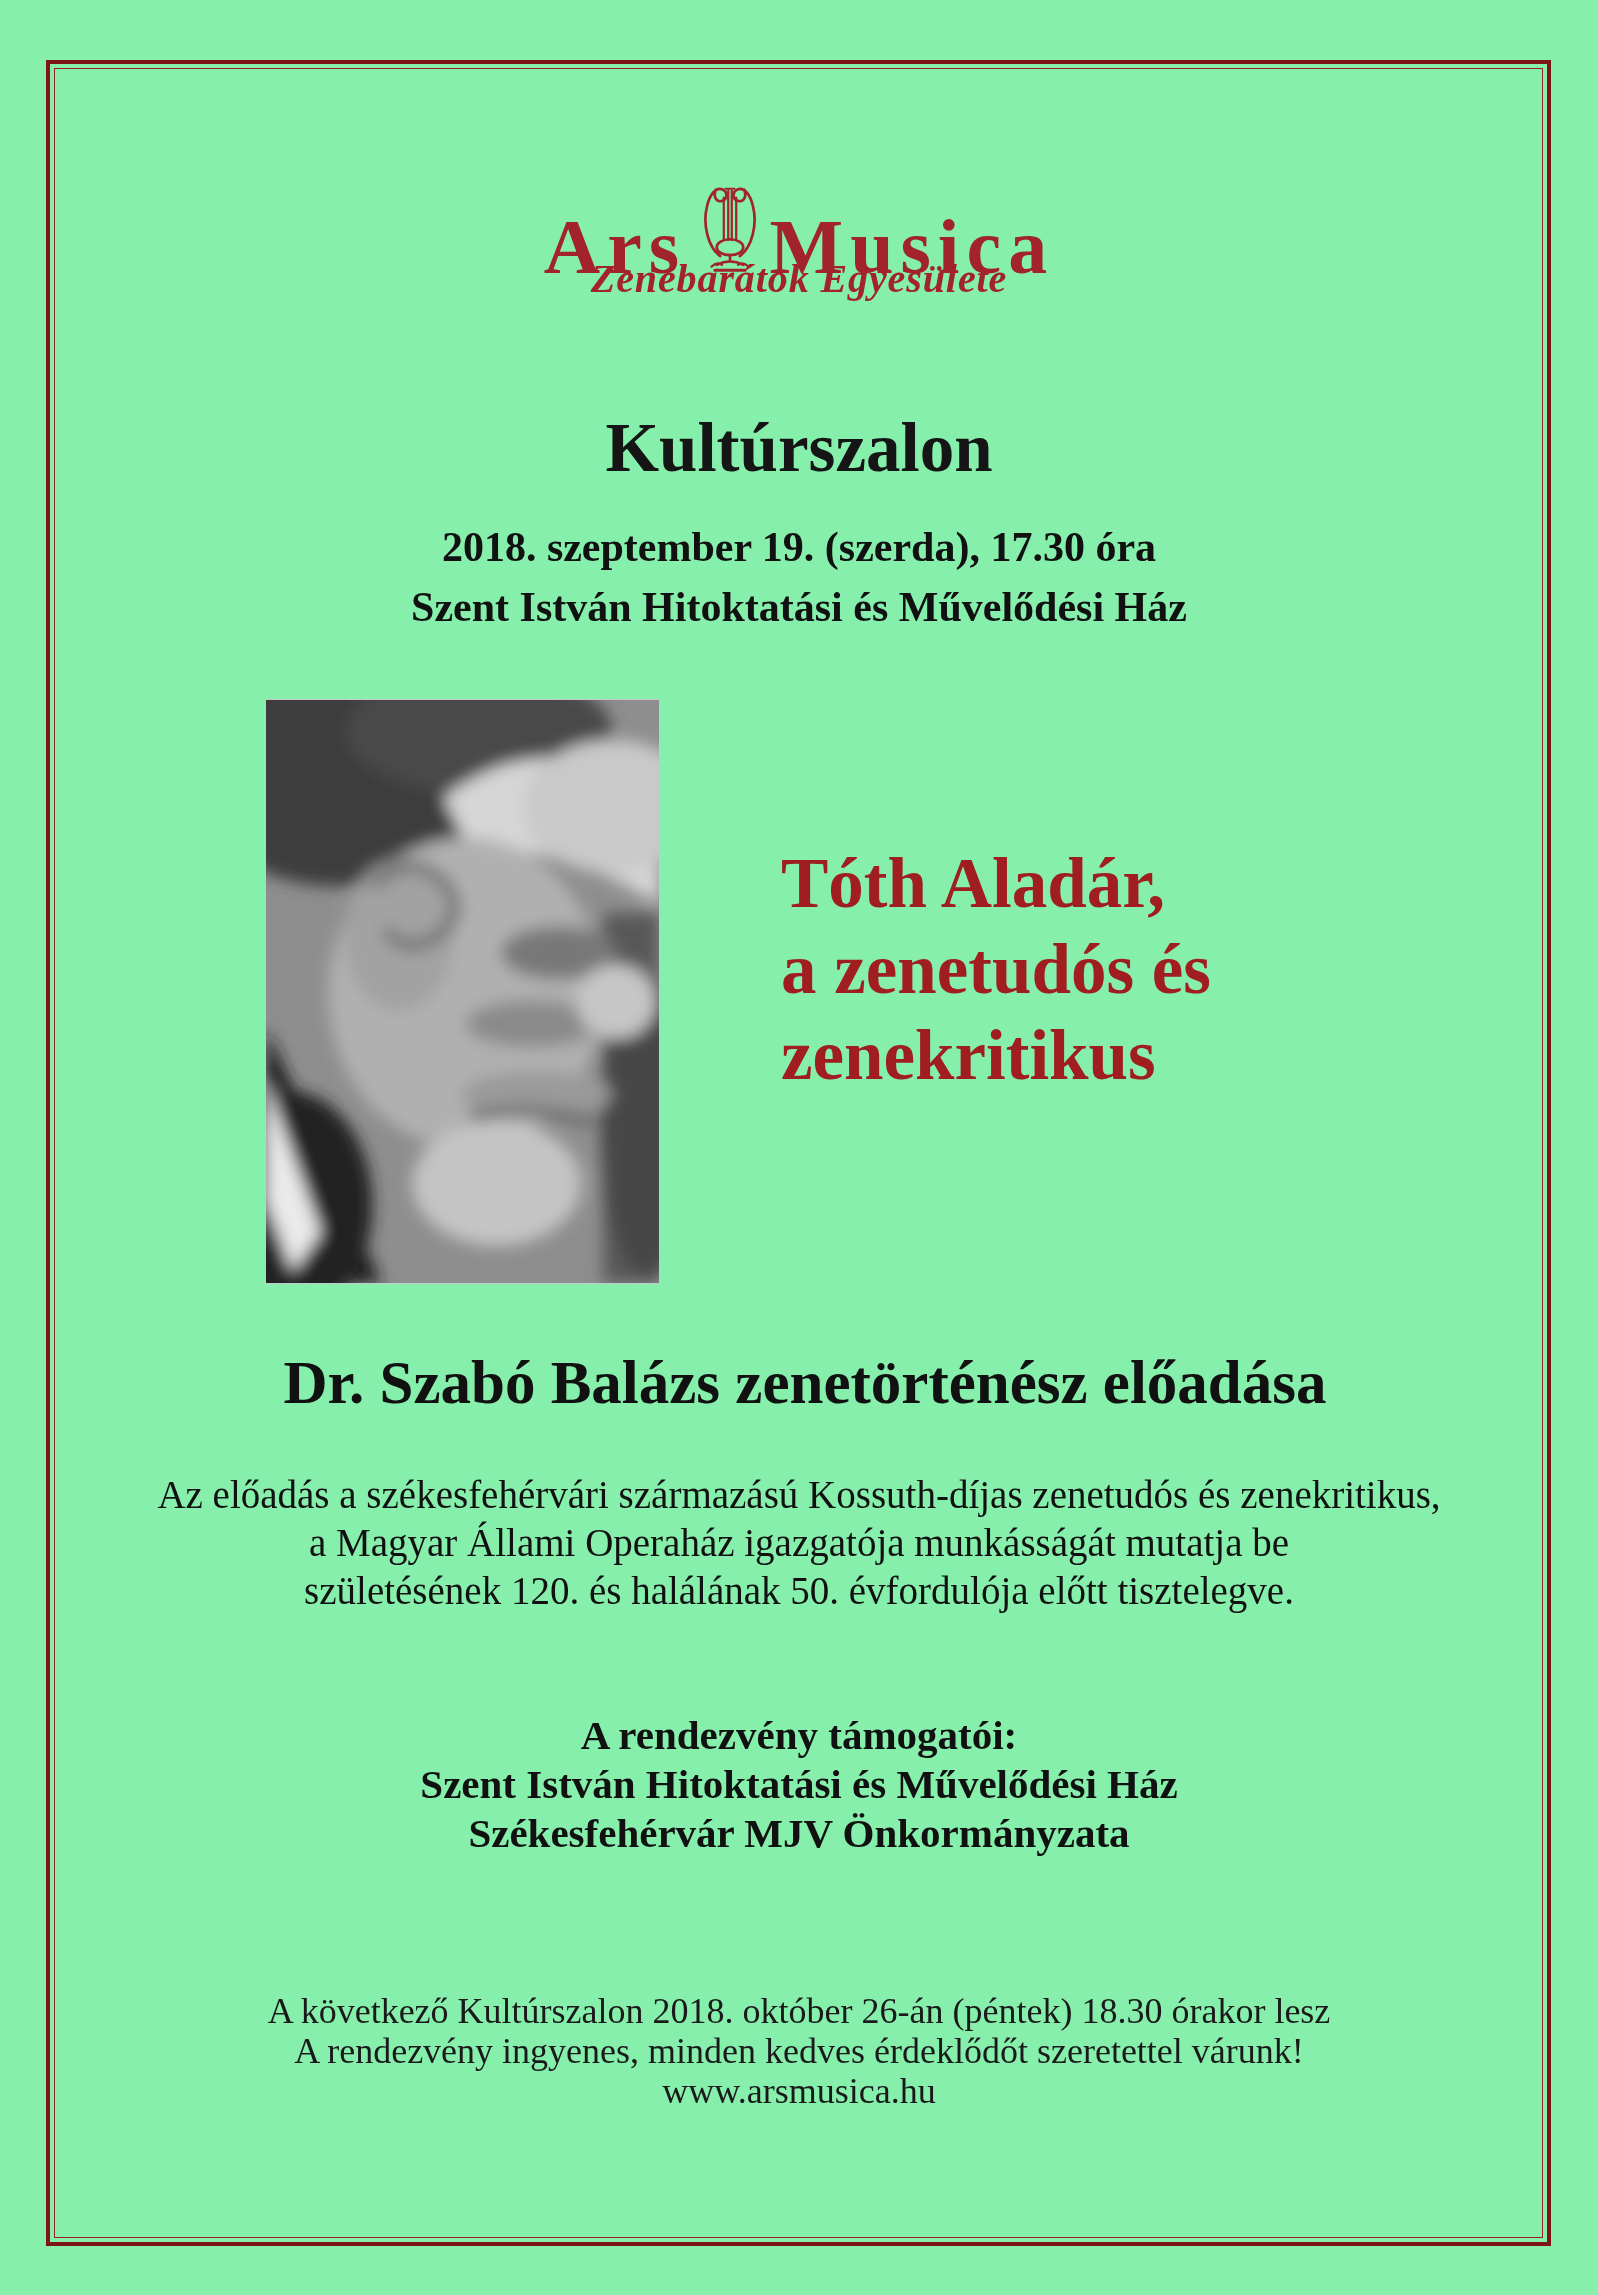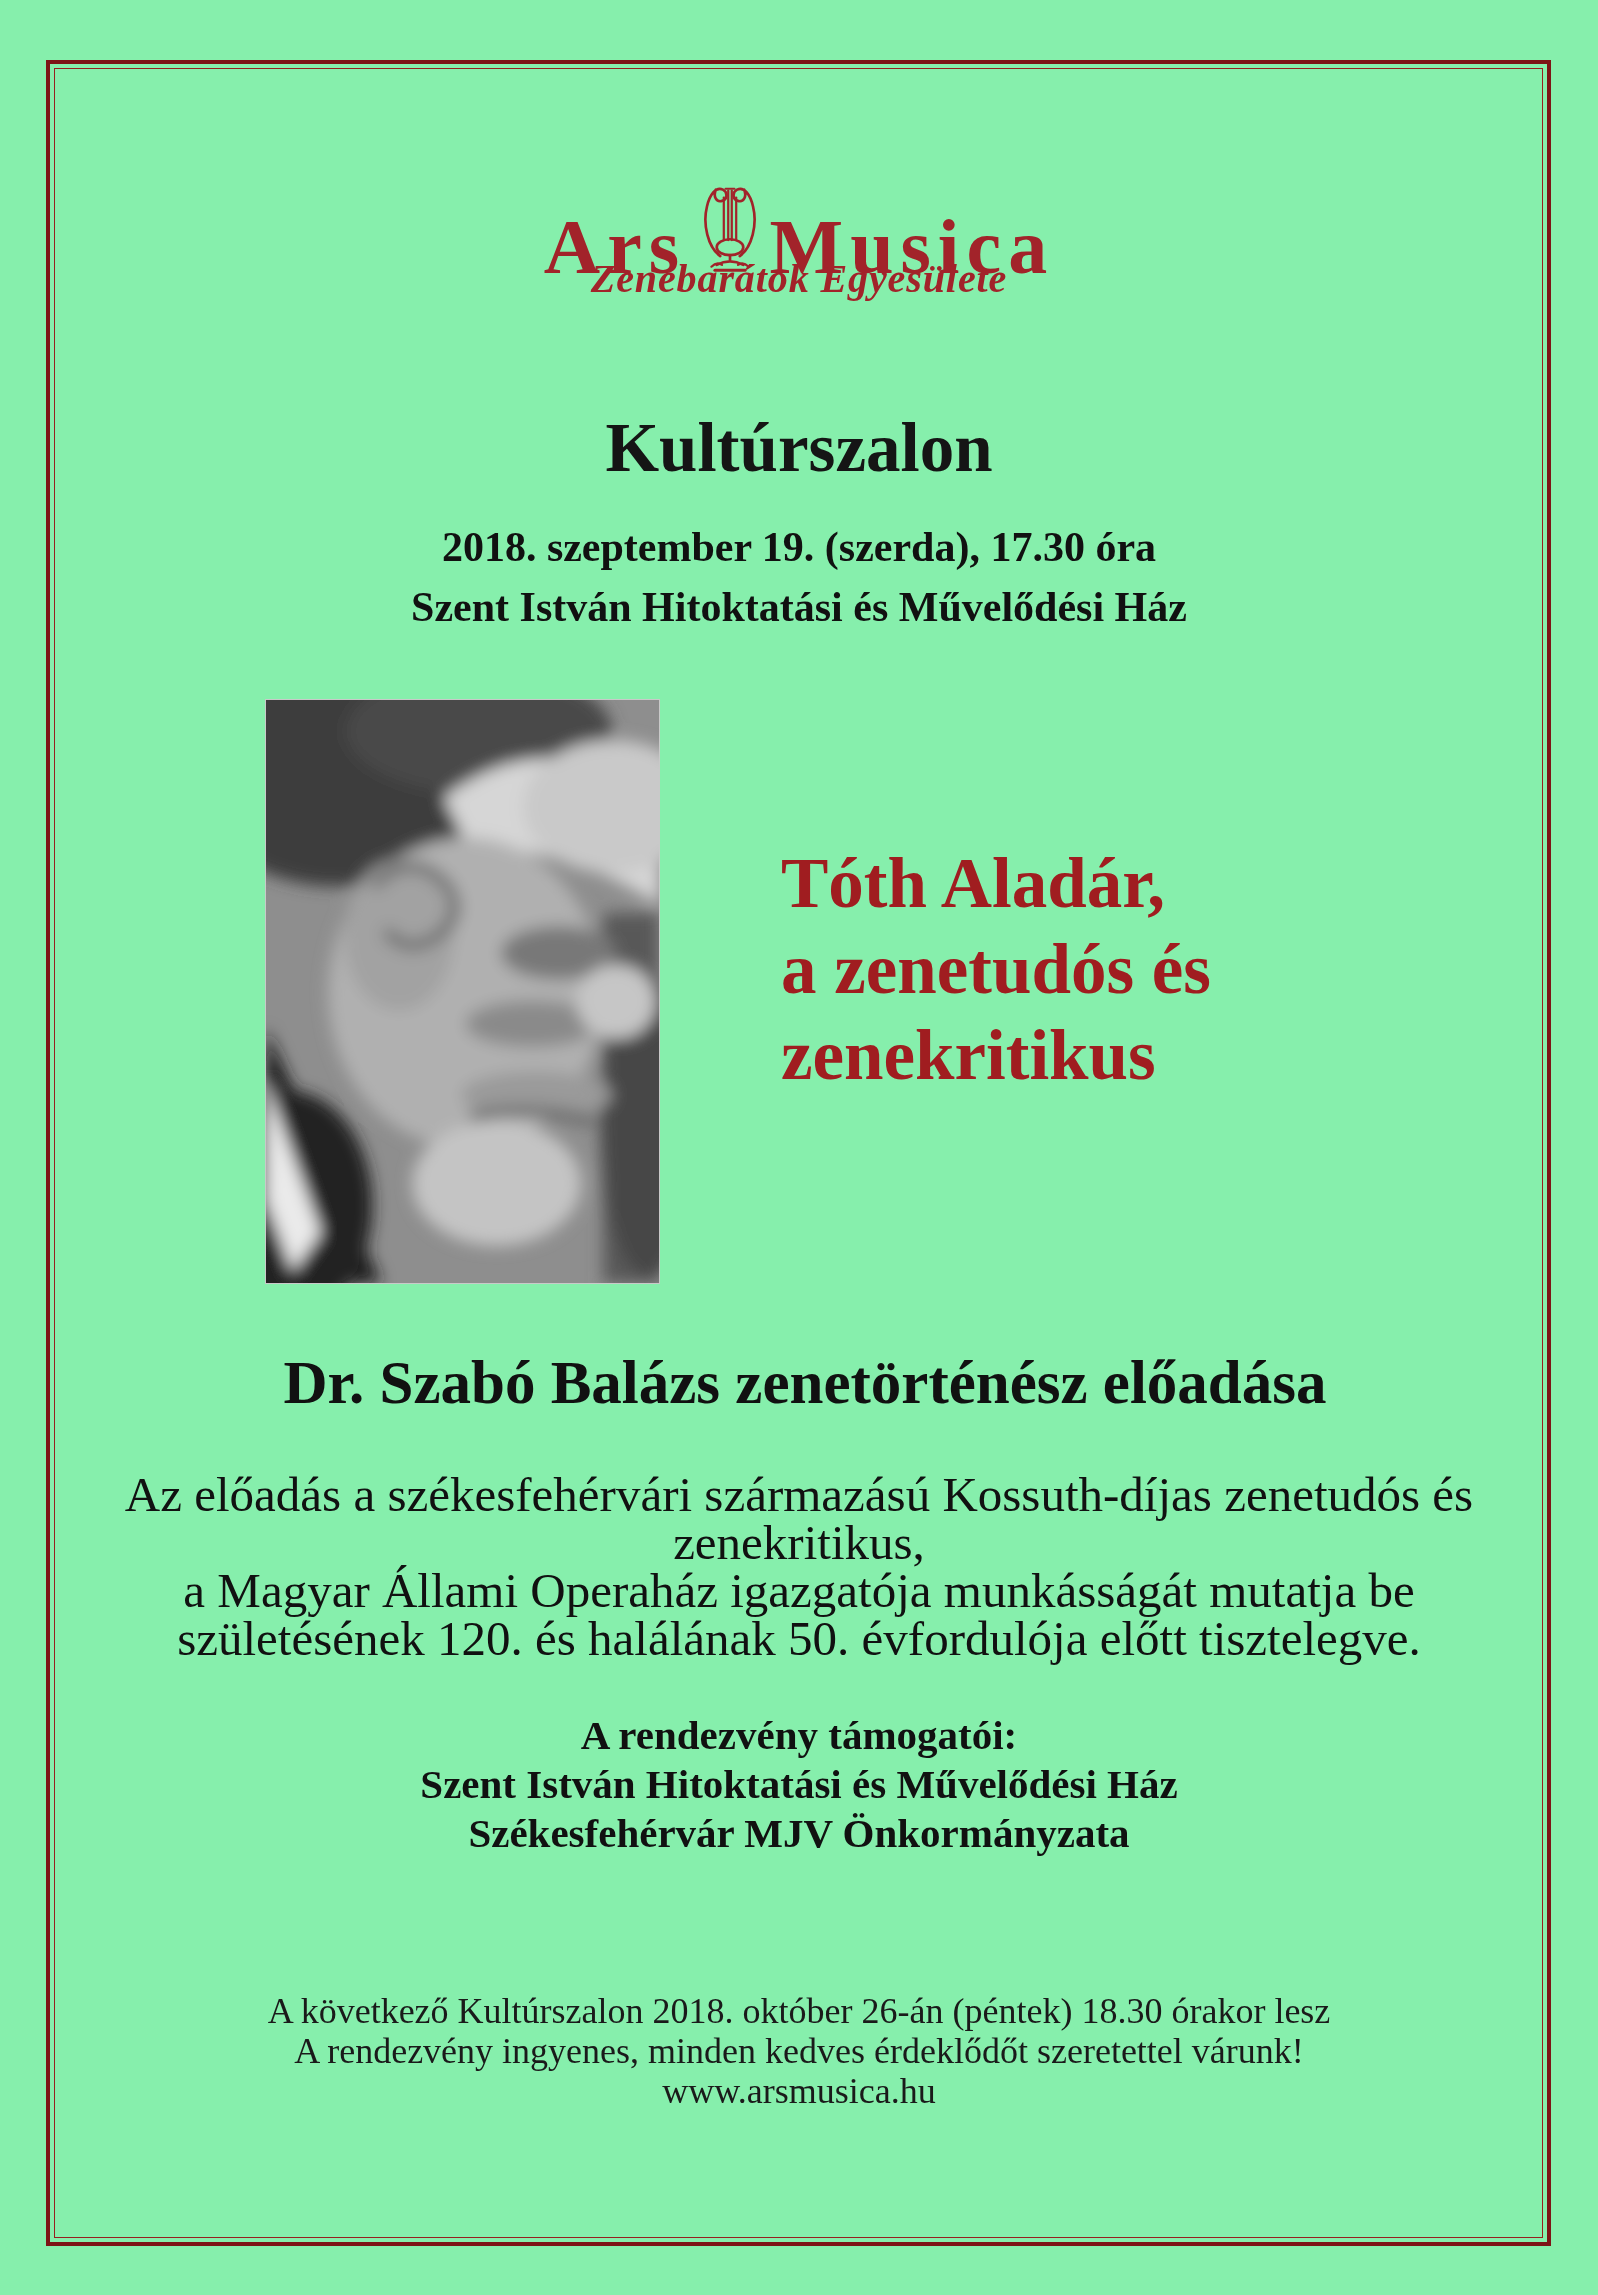--- a/index.html
+++ b/index.html
@@ -48,21 +48,21 @@
   }
   
   .subject-title{
     position:absolute;left:781px;top:840px;width:488px;
     text-align:left;
     font-size:71px;font-weight:bold;line-height:86px;
     color:#a01d20;
   }
   
   .lecture-heading{top:1352px;font-size:61px;font-weight:bold;padding-left:6px;}
-  .lecture-desc{top:1471px;font-size:49px;line-height:48px;}
+  .lecture-desc{top:1471px;font-size:39px;line-height:48px;}
   
   .supporters{top:1711px;font-size:41px;font-weight:bold;line-height:49px;}
   
   .footer{top:1991px;font-size:36px;line-height:40px;color:#1a1a1a;}
   .footer .site{display:block;}
 </style>
 </head>
 <body>
 
 <div class="page">

